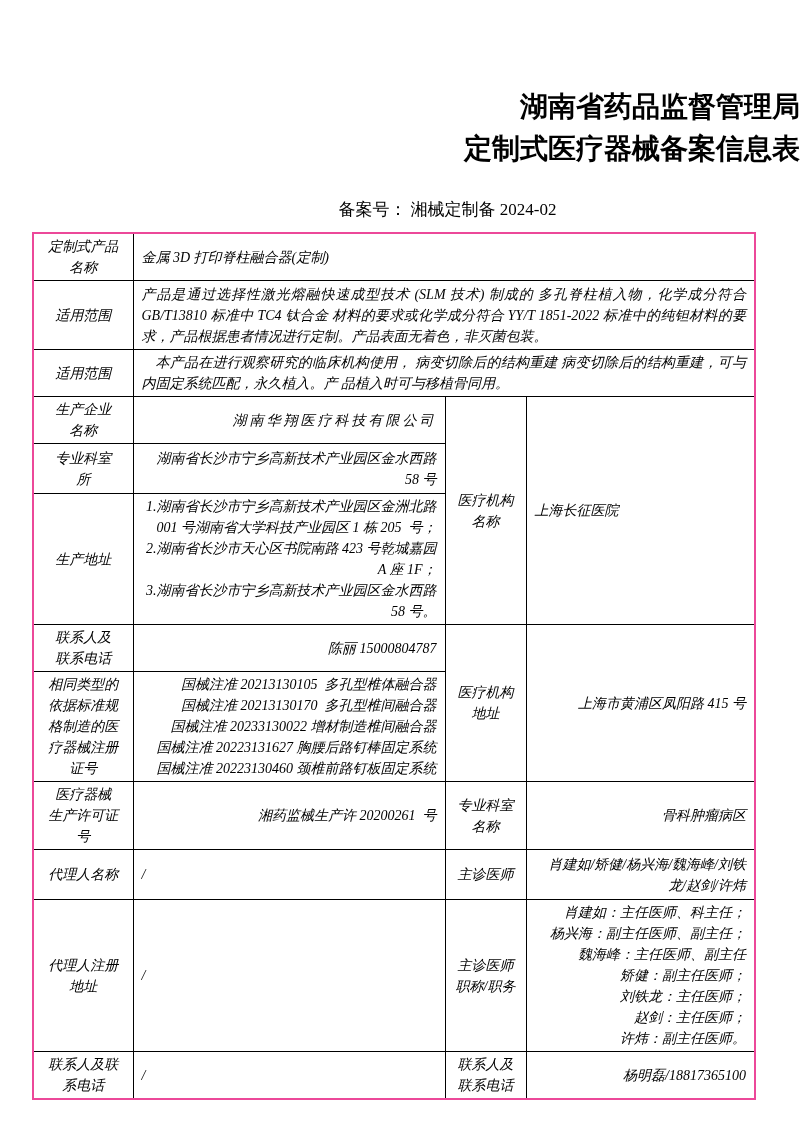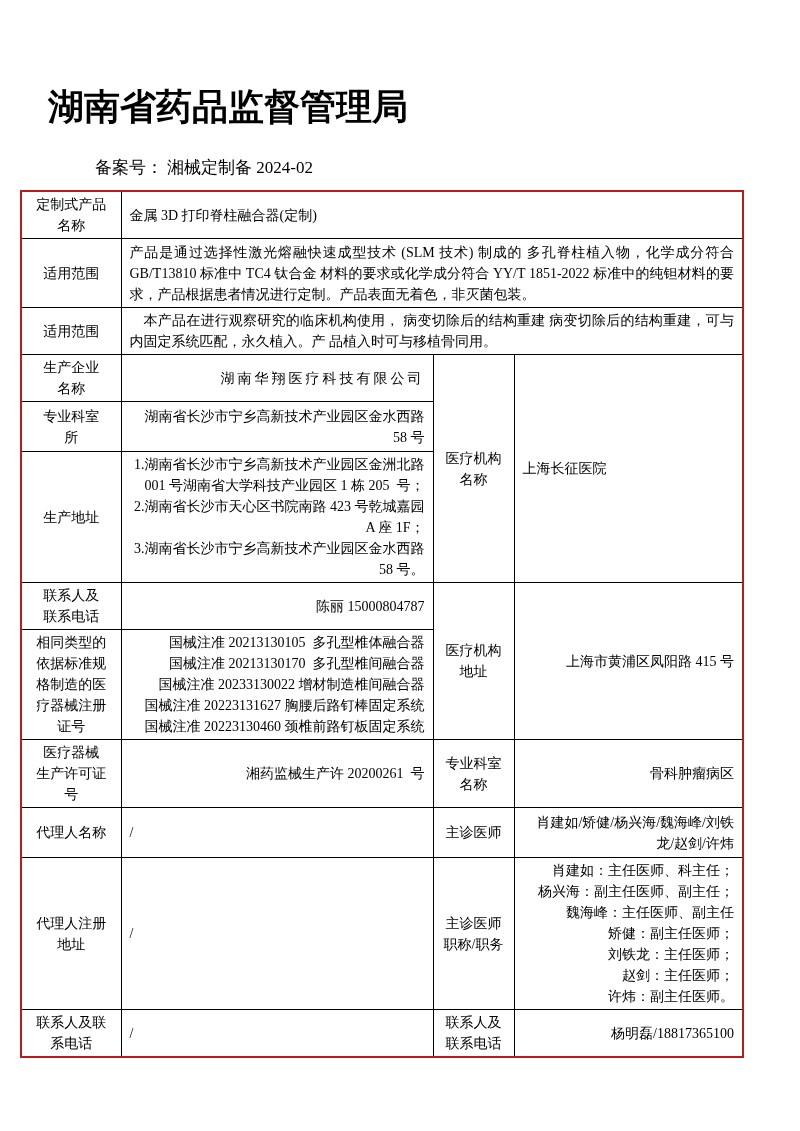--- a/index.html
+++ b/index.html
@@ -7,38 +7,40 @@
     position:relative;
     width:800px; height:1131px;
     margin:0 auto;
     background:#ffffff;
     color:#000000;
     font-family:"Liberation Serif","DejaVu Serif",serif;
     overflow:hidden;
   }
   .doc-title {
     margin:86px 0 0 0;
-    text-align:left;
+    text-align:right;
     font-weight:bold;
-    font-size:36px;
+    font-size:28px;
     line-height:42px;
     padding-left:48px;
   }
   .filing-line {
     margin:28px 0 10px 95px;
     font-size:17px;
     line-height:24px;
+    text-align:center;
   }
   .filing-line .filing-label { margin-right:4px; }
   table.filing-table {
-    margin-left:20px;
+    margin-left:32px;
     width:722px;
     border-collapse:collapse;
     table-layout:fixed;
-    border:2px solid #b91c1c;
+    border:2px solid #ec4899;
+    font-style:italic;
   }
   table.filing-table td {
     border:1px solid #000;
     font-size:14px;
     line-height:21px;
     vertical-align:middle;
     padding:2px 8px;
     overflow:hidden;
   }
   td.lbl {
@@ -52,20 +54,21 @@
   td.indent { text-indent:14px; }
   td.tight { line-height:19.5px; }
 </style>
 </head>
 <body>
 
 <div class="page">
 
   <div class="doc-title">
     <div>湖南省药品监督管理局</div>
+    <div>定制式医疗器械备案信息表</div>
   </div>
 
   <div class="filing-line">
     <span class="filing-label">备案号：</span><span>湘械定制备 2024-02</span>
   </div>
 
   <table class="filing-table">
     <colgroup>
       <col style="width:100px">
       <col style="width:312px">

